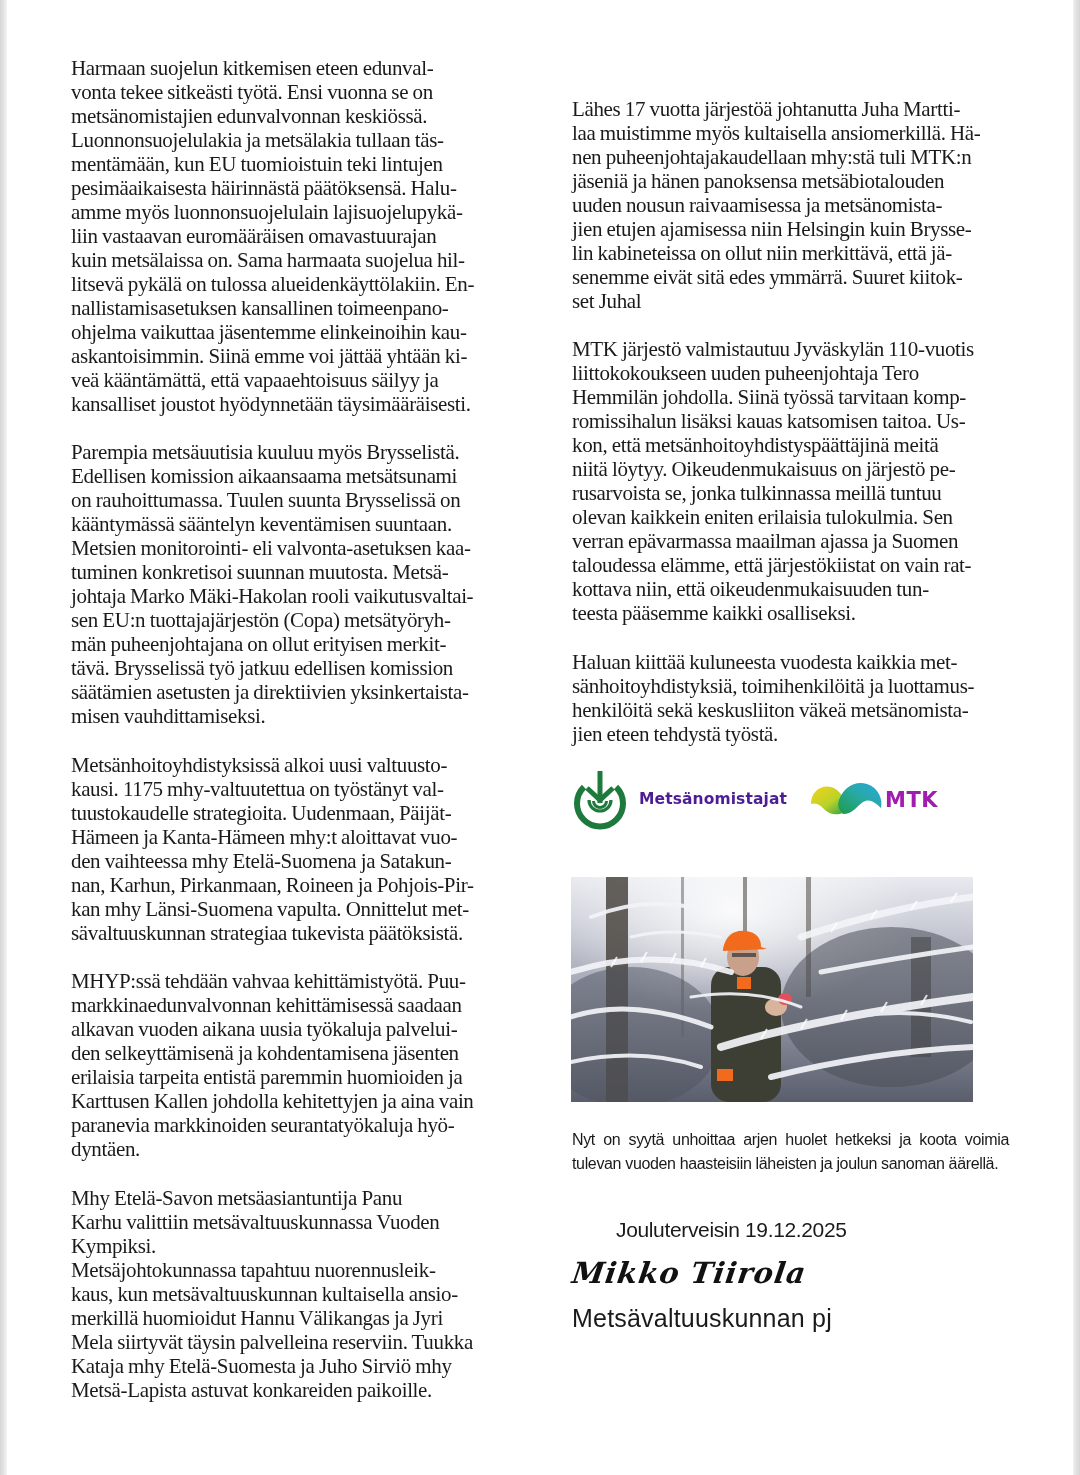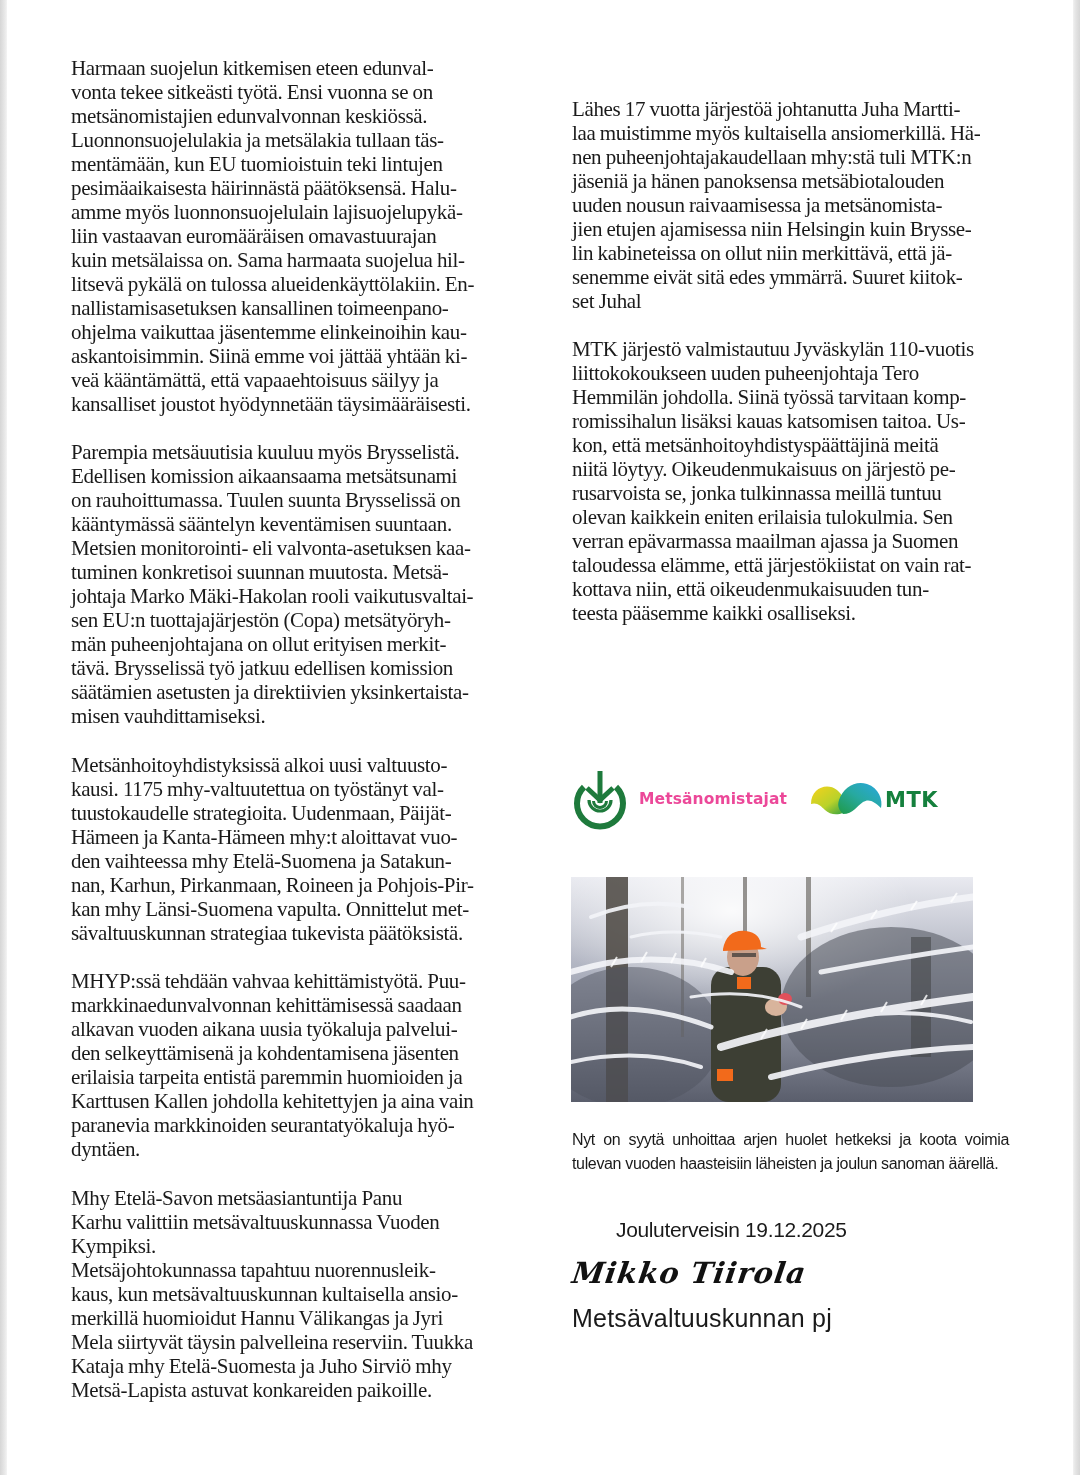--- a/index.html
+++ b/index.html
@@ -42,32 +42,32 @@
     width: 400px; height: 66px;
   }
   .logo-mo {
     position: absolute; left: 0; top: 2px; width: 56px; height: 60px;
   }
   .logo-mo-text {
     position: absolute; left: 67px; top: 22px;
     font-family: "DejaVu Sans", sans-serif;
     font-weight: bold;
     font-size: 15.5px;
-    color: #ec4899;
+    color: #4c1d95;
     letter-spacing: 0.1px;
   }
   .logo-mtk {
     position: absolute; left: 237px; top: 10px; width: 76px; height: 40px;
   }
   .logo-mtk-text {
     position: absolute; left: 313px; top: 20px;
     font-family: "DejaVu Sans", sans-serif;
     font-weight: bold;
     font-size: 21px;
-    color: #15803d;
+    color: #a21caf;
     letter-spacing: 0.5px;
     text-align: center;
   }
 
   .photo {
     position: absolute;
     left: 571px; top: 877px;
     width: 402px; height: 225px;
     overflow: hidden;
     background: #8a8f9c;
@@ -179,20 +179,24 @@
 Hemmilän johdolla. Siinä työssä tarvitaan komp-
 romissihalun lisäksi kauas katsomisen taitoa. Us-
 kon, että metsänhoitoyhdistyspäättäjinä meitä
 niitä löytyy. Oikeudenmukaisuus on järjestö pe-
 rusarvoista se, jonka tulkinnassa meillä tuntuu
 olevan kaikkein eniten erilaisia tulokulmia. Sen
 verran epävarmassa maailman ajassa ja Suomen
 taloudessa elämme, että järjestökiistat on vain rat-
 kottava niin, että oikeudenmukaisuuden tun-
 teesta pääsemme kaikki osalliseksi.</p>
+  <p class="para tight">Haluan kiittää kuluneesta vuodesta kaikkia met-
+sänhoitoyhdistyksiä, toimihenkilöitä ja luottamus-
+henkilöitä sekä keskusliiton väkeä metsänomista-
+jien eteen tehdystä työstä.</p>
 </div>
 
 <div class="logos">
   <svg class="logo-mo" viewBox="0 0 56 60">
     <g fill="none" stroke="#1e7a3c" stroke-linecap="butt">
 
       <path d="M12 17 A23 23 0 1 0 44 17" stroke-width="6"></path>
 
       <path d="M17 30 A11 11 0 1 0 39 30" stroke-width="3.2"></path>
       <path d="M21.5 31 A6.5 6.5 0 1 0 34.5 31" stroke-width="3"></path>

